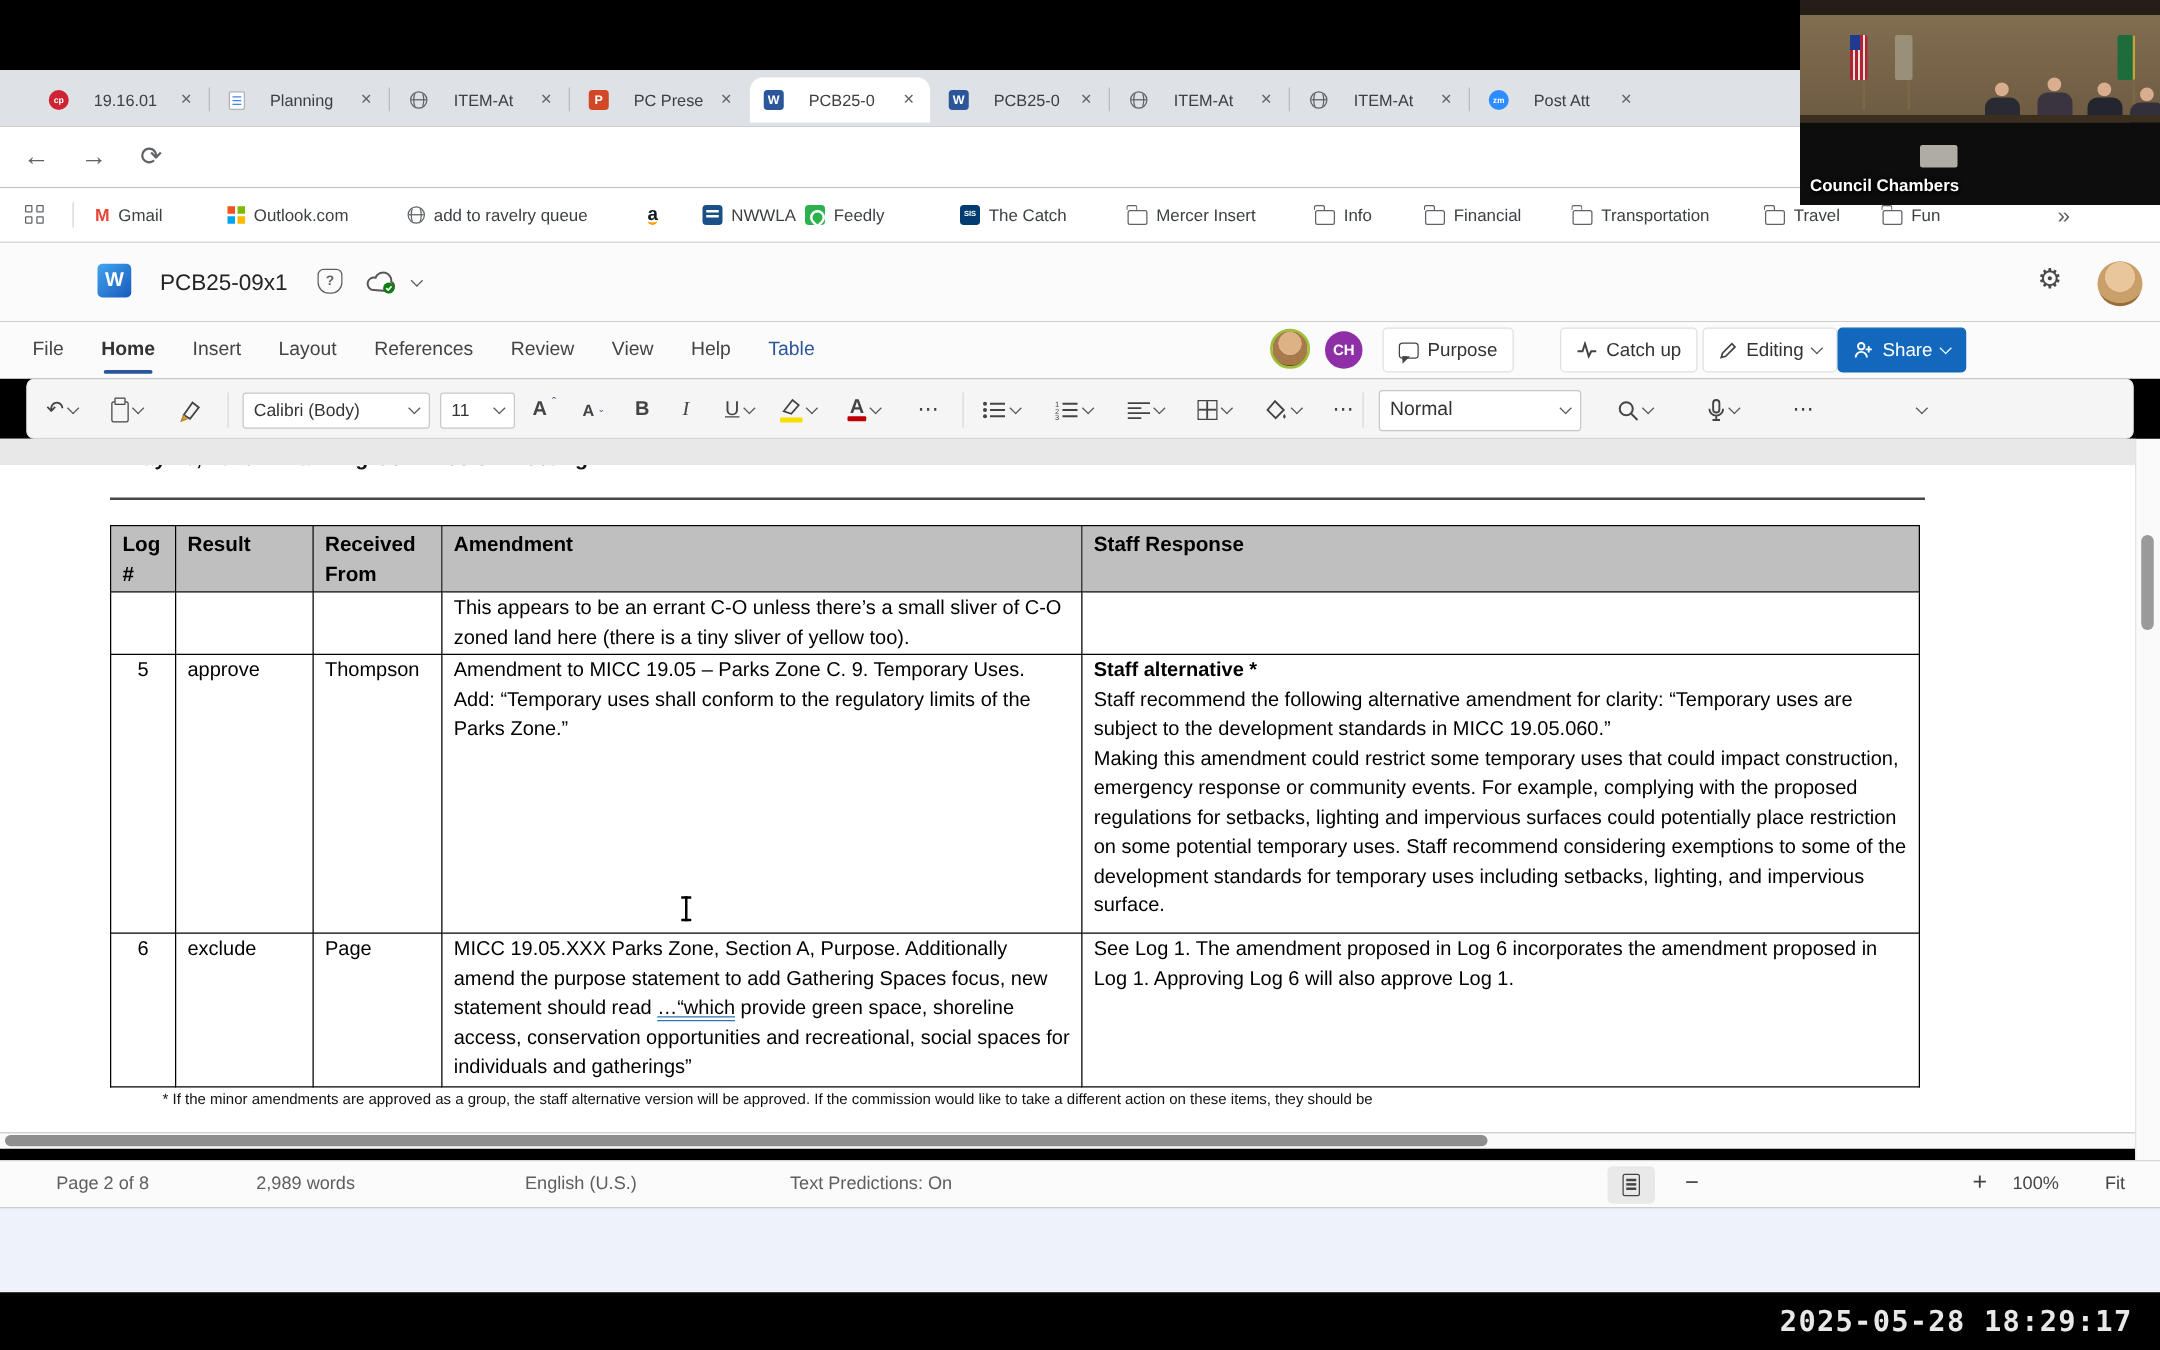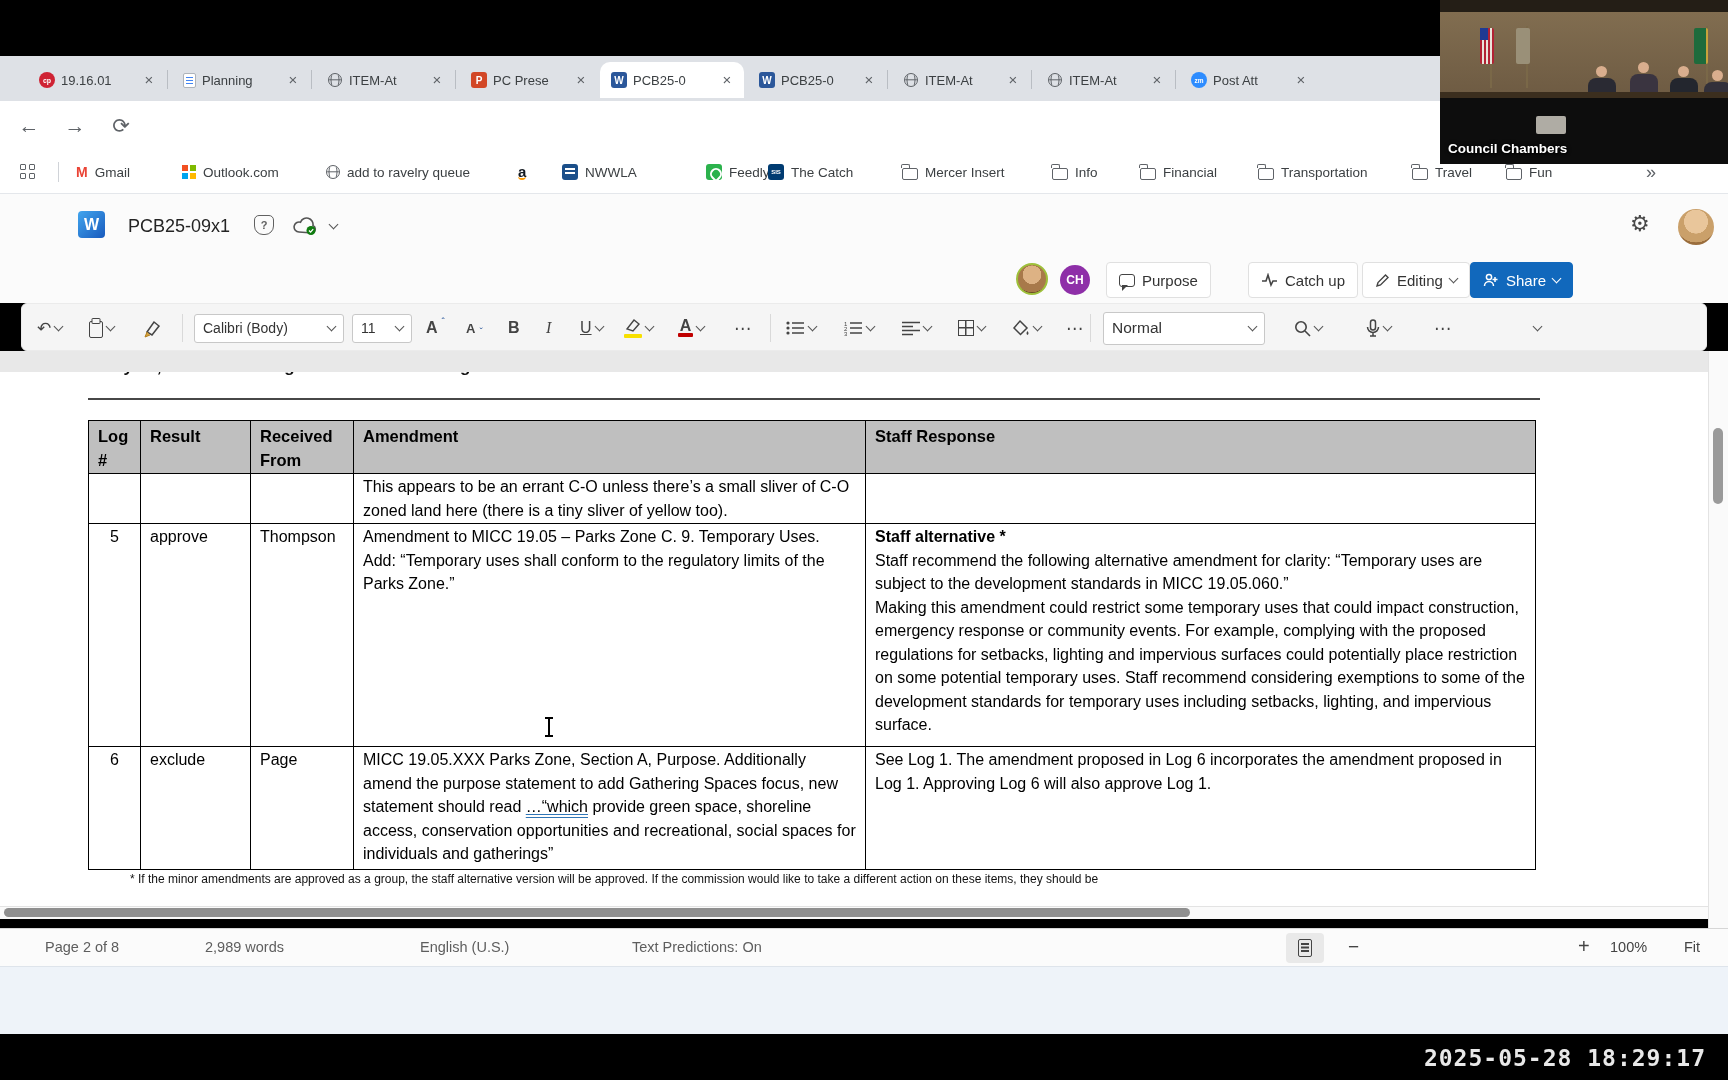--- a/index.html
+++ b/index.html
@@ -6,21 +6,21 @@
   *{box-sizing:border-box;margin:0;padding:0}
   html,body{width:1728px;height:1080px}
   body{position:relative;background:#000;font-family:"Liberation Sans",sans-serif;overflow:hidden}
   .a{position:absolute}
   
   #topblack{left:0;top:0;width:1728px;height:56px;background:#000}
   
   #tabstrip{left:0;top:56px;width:1728px;height:45px;background:#dee1e6}
   .tab{top:6px;height:36px;width:138px;display:flex;align-items:center;padding:0 8px 0 11px;border-radius:10px 10px 0 0;color:#3c4043}
   .tab.active{background:#fff;z-index:2}
-  .tab-label{font-size:13px;white-space:nowrap;overflow:hidden;flex:1;margin:0 4px 0 6px}
+  .tab-label{font-size:13px;white-space:nowrap;overflow:hidden;flex:1;margin:0 4px 0 20px}
   .tab-close{font-size:15px;color:#5f6368;width:18px;text-align:center;border-radius:50%;line-height:18px}
   .tabsep{top:14px;width:1px;height:19px;background:#9aa0a6;opacity:.55}
   .fav{width:16px;height:16px;flex:0 0 auto;display:flex;align-items:center;justify-content:center;border-radius:3px;font-weight:bold}
   .fav-cp{border-radius:50%;background:#cf2334;color:#fff;font-size:7px}
   .fav-doc{background:#fff;border:1px solid #aeb3ba;width:13px;height:15px;border-radius:2px;position:relative}
   .fav-doc::before{content:"";position:absolute;left:2px;top:3px;width:7px;height:1.5px;background:#4285f4;box-shadow:0 3px #4285f4,0 6px #4285f4}
   .fav-globe{width:14px;height:14px;border:1.5px solid #5f6368;border-radius:50%;position:relative;overflow:hidden}
   .fav-globe::before{content:"";position:absolute;left:-1px;right:-1px;top:50%;height:1.4px;background:#5f6368;transform:translateY(-50%)}
   .fav-globe::after{content:"";position:absolute;left:50%;top:-3px;bottom:-3px;width:7px;border:1.4px solid #5f6368;border-radius:50%;transform:translateX(-50%)}
   .fav-ppt{background:#d24726;color:#fff;font-size:10px}
@@ -240,21 +240,21 @@
       <span>add to ravelry queue</span>
     </div>
   <div class="a bm" style="left:518px">
       <span class="bm-amz">a</span>
       <span></span>
     </div>
   <div class="a bm" style="left:562px">
       <span class="bm-sq bm-nwwla"></span>
       <span>NWWLA</span>
     </div>
-  <div class="a bm" style="left:706px">
+  <div class="a bm" style="left:644px">
       <span class="bm-sq bm-feedly"></span>
       <span>Feedly</span>
     </div>
   <div class="a bm" style="left:768px">
       <span class="bm-sq bm-sis">SIS</span>
       <span>The Catch</span>
     </div>
   <div class="a bm" style="left:902px">
       <span class="bm-folder"></span>
       <span>Mercer Insert</span>
@@ -305,20 +305,31 @@
         <circle cx="6.5" cy="6.5" r="4.8" fill="none" stroke="#616161" stroke-width="1.6"></circle>
         <path d="M10.5 10.5 L15 15" stroke="#616161" stroke-width="1.6"></path>
       </svg>
     <span>Search for tools, help, and more (Alt + Q)</span>
   </div>
   <div class="a gear" style="left:1630px;top:17px">⚙</div>
   <div class="a avatar" style="left:1678px;top:15px"></div>
 </div>
 
 <div class="a" id="menurow">
+  <div class="a" id="menus">
+    <span>File</span>
+    <span class="menu-active">Home</span>
+    <span>Insert</span>
+    <span>Layout</span>
+    <span>References</span>
+    <span>Review</span>
+    <span>View</span>
+    <span>Help</span>
+    <span class="menu-ctx">Table</span>
+  </div>
   <div class="a av2" style="left:1016px;top:6px"></div>
   <div class="a badge-ch" style="left:1060px;top:8px">CH</div>
   <div class="a pbtn" style="left:1106px">
       <span class="ic-cmt"></span>
       <span>Purpose</span>
     </div>
   <div class="a pbtn" style="left:1248px">
     <svg width="17" height="14" viewBox="0 0 17 14">
         <polyline points="1,8 5,8 7,2 10,12 12,8 16,8" fill="none" stroke="#444" stroke-width="1.6"></polyline>
       </svg>

